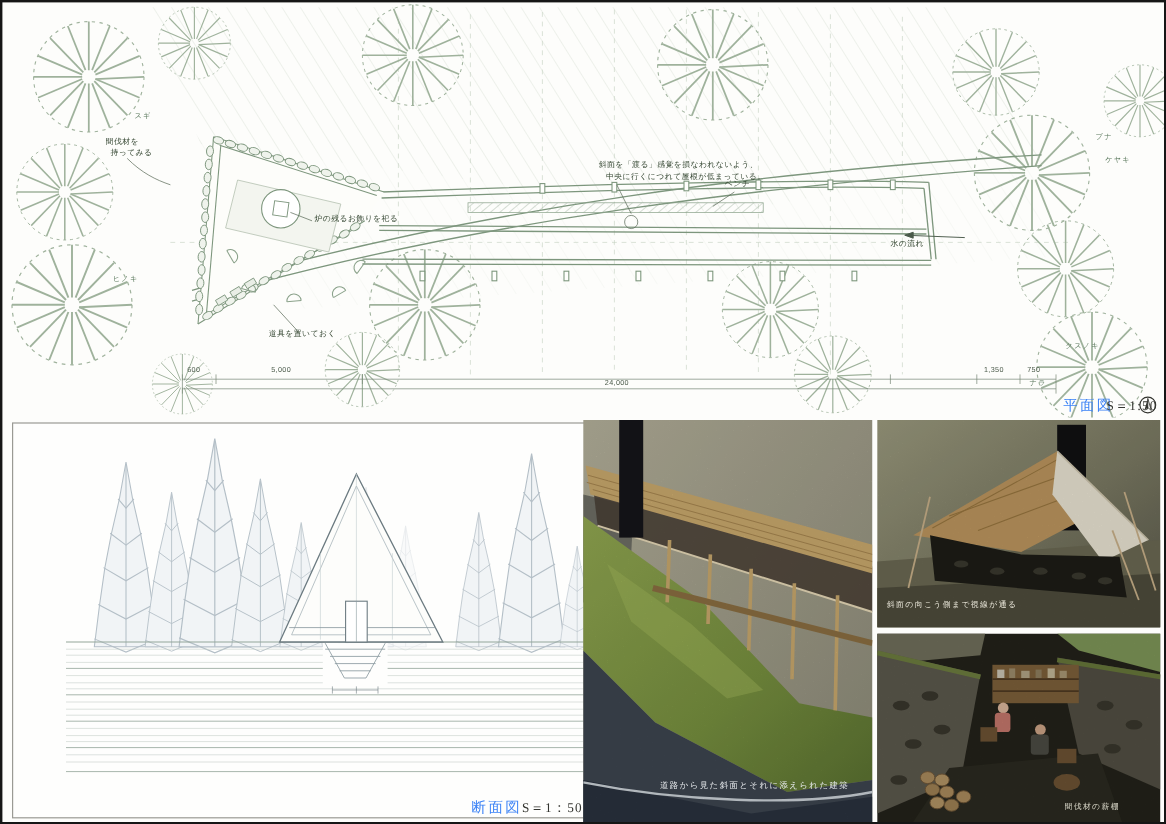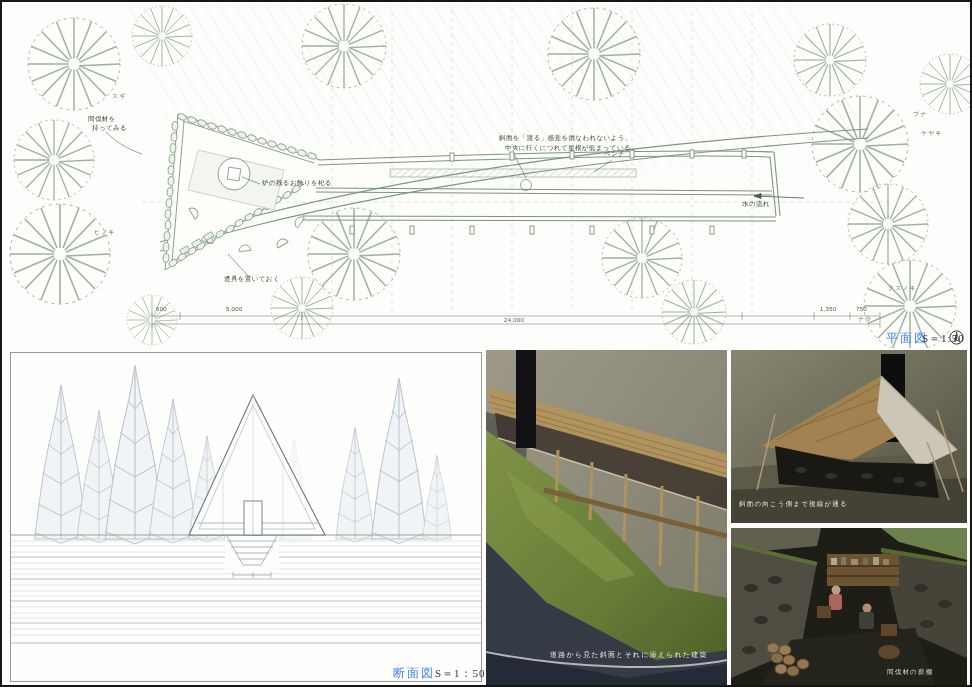--- a/index.html
+++ b/index.html
@@ -8,21 +8,21 @@
   .abs{position:absolute;}
   svg{display:block;}
   .lbl{position:absolute;color:#32442f;font-size:6.5px;letter-spacing:.4px;line-height:9px;white-space:pre;}
   .tree-lbl{position:absolute;color:#5c7a5e;font-size:6px;letter-spacing:1px;white-space:nowrap;}
   .dim{position:absolute;color:#4d5c4c;font-size:6px;letter-spacing:.3px;white-space:nowrap;}
   .drawing-title{position:absolute;color:#3b82f6;font-family:"Liberation Serif",serif;
         font-size:12px;letter-spacing:2px;white-space:nowrap;}
   .drawing-scale{position:absolute;color:#343530;font-family:"Liberation Serif",serif;
         font-size:11px;letter-spacing:1px;white-space:nowrap;}
   .caption{position:absolute;font-size:7px;letter-spacing:1.2px;white-space:nowrap;}
-  #section-box{left:8px;top:350px;width:470px;height:328px;background:#fefefd;border:1px solid #9a9a94;}
+  #section-box{left:8px;top:350px;width:470px;height:328px;background:#fefefd;border:1px solid #9a9a94;padding-left:44px;}
   #photo-mid{left:484px;top:348px;width:241px;height:335px;}
   #photo-tr{left:729px;top:348px;width:236px;height:173px;}
   #photo-br{left:729px;top:526px;width:236px;height:157px;}
 </style>
 </head>
 <body>
 
 <div id="board">
 
   <svg class="abs" style="left:0;top:0" width="968" height="346" viewBox="0 0 968 346">

